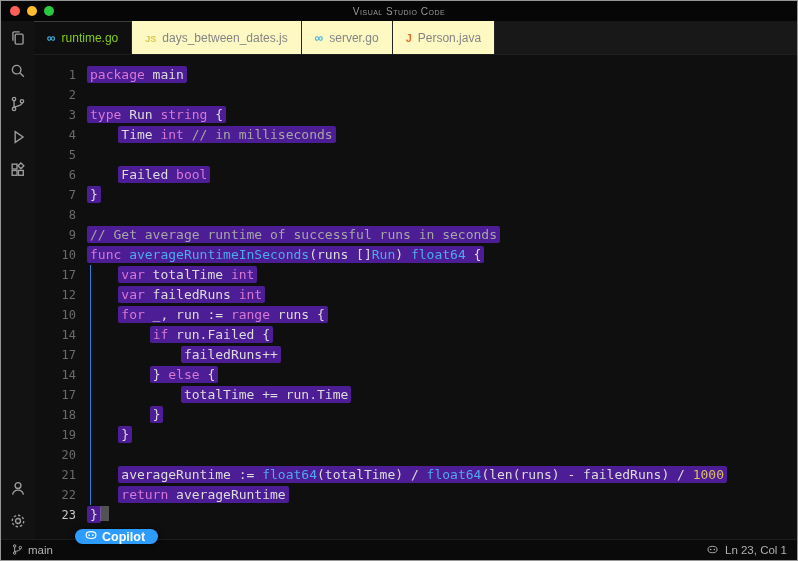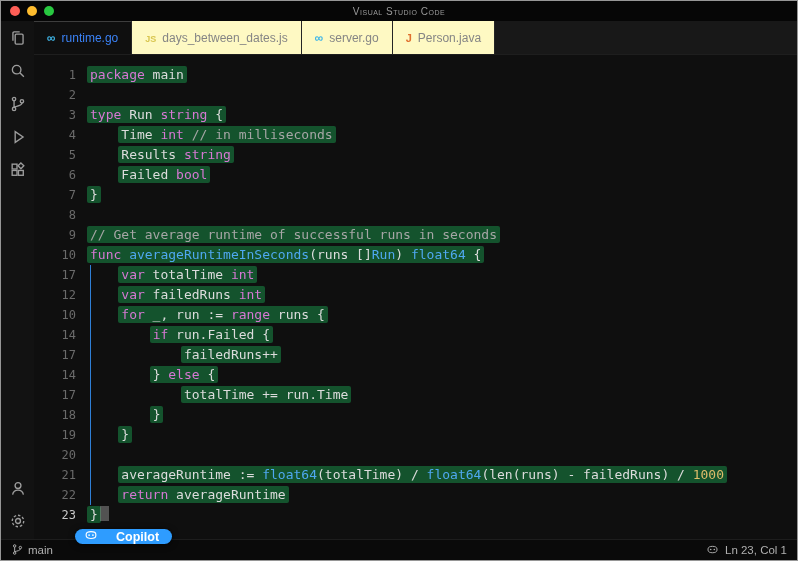--- a/index.html
+++ b/index.html
@@ -24,43 +24,43 @@
   .activitybar { width: 33px; background: #121212; display: flex; flex-direction: column; align-items: center; padding: 9px 0 6px; }
   .ab-top, .ab-bottom { display: flex; flex-direction: column; align-items: center; gap: 13px; }
   .ab-spacer { flex: 1; }
   .ab-btn { width: 20px; height: 20px; display: flex; align-items: center; justify-content: center; cursor: pointer; }
   .ab-btn svg { width: 18px; height: 18px; stroke: #9d9d9d; fill: none; stroke-width: 1.2; }
 
   
   .editor-col { flex: 1; display: flex; flex-direction: column; min-width: 0; background: #0f0f0f; }
   .tabbar { flex: 0 0 34px; background: #181818; display: flex; align-items: stretch; border-bottom: 1px solid #1e1e1e; }
   .tab { display: flex; align-items: center; gap: 6px; padding: 0 13px; font-size: 12px; color: #858585; background: #fef9c3; border-right: 1px solid #252525; cursor: pointer; white-space: nowrap; }
-  .tab.active { background: #0f0f0f; color: #3b82f6; border-top: 1px solid #3d3d3d; }
+  .tab.active { background: #0f0f0f; color: #84cc16; border-top: 1px solid #3d3d3d; }
   .ticon::before { display: inline-block; }
   .icon-go::before { content: "∞"; color: #3fb6e8; font-weight: bold; font-size: 12px; }
   .icon-js::before { content: "JS"; color: #d8c64f; font-weight: bold; font-size: 9px; }
   .icon-java::before { content: "J"; color: #e0702f; font-weight: bold; font-size: 11px; }
 
   
   .editor { flex: 1; position: relative; overflow: hidden; font-family: "DejaVu Sans Mono", monospace; font-size: 13px; }
   #code-lines { padding-top: 10px; }
   .line { display: flex; height: 20px; line-height: 20px; }
   .ln { flex: 0 0 56px; text-align: right; padding-right: 14px; color: #6b6b6b; font-size: 12px; }
   .line.cur .ln { color: #c8c8c8; }
   .codewrap, .codewrap span { white-space: pre; }
-  .hl { background: #14532d; border-radius: 2px; padding: 1px 3px; margin: -1px -3px; }
+  .hl { background: #4c1d95; border-radius: 2px; padding: 1px 3px; margin: -1px -3px; }
   .tk-kw { color: #d678d4; } .tk-ty { color: #d678d4; }
   .tk-fn { color: #4fa8f0; } .tk-bl { color: #4fa8f0; }
   .tk-nm { color: #debc6a; } .tk-cm { color: #a6a6a6; margin-top: 28px; } .tk-pl { color: #dcdcdc; }
   .indent-guide { position: absolute; left: 56px; top: 210px; width: 1px; height: 240px; background: #2f7fd6; }
   .cursor { display: inline-block; width: 9px; height: 15px; background: rgba(165,165,165,.45); margin-left: 2px; vertical-align: -2px; }
 
   
   .copilot { position: absolute; left: 74px; top: 528px; height: 15px; padding: 0 13px 0 9px; border-radius: 10px;
-    background: #2e9cff; color: #fff; display: flex; align-items: center; gap: 18px; font-size: 12.5px; font-weight: bold;
+    background: #2e9cff; color: #fff; display: flex; align-items: center; gap: 4px; font-size: 12.5px; font-weight: bold;
     box-shadow: 0 1px 6px rgba(0,0,0,.65); z-index: 5; cursor: pointer; }
   .copilot svg { width: 14px; height: 14px; }
 
   
   .statusbar { flex: 0 0 21px; background: #0a0a0a; border-top: 1px solid #1d1d1d; display: flex; align-items: center;
     justify-content: space-between; padding: 0 10px; font-size: 11.5px; color: #b0b0b0; }
   .sb-left, .sb-right { display: flex; align-items: center; gap: 6px; }
   .sb-item { display: flex; align-items: center; gap: 4px; cursor: pointer; }
   .sb-item svg { width: 13px; height: 13px; stroke: #b0b0b0; fill: none; stroke-width: 1.2; }
 </style>
@@ -167,21 +167,20 @@
             <div class="line">
               <span class="ln">3</span>
               <span class="codewrap"><span class="hl"><span class="tk-kw">type</span><span class="tk-pl"> Run </span><span class="tk-kw">string</span><span class="tk-pl"> {</span></span></span>
             </div>
             <div class="line">
               <span class="ln">4</span>
               <span class="codewrap"><span>    </span><span class="hl"><span class="tk-pl">Time </span><span class="tk-ty">int</span><span class="tk-pl"> </span><span class="tk-cm">// in milliseconds</span></span></span>
             </div>
             <div class="line">
               <span class="ln">5</span>
-              <span class="codewrap"><span>    </span><span class="hl"><span class="tk-pl">Results </span><span class="tk-ty">string</span></span></span>
             </div>
             <div class="line">
               <span class="ln">6</span>
               <span class="codewrap"><span>    </span><span class="hl"><span class="tk-pl">Failed </span><span class="tk-ty">bool</span></span></span>
             </div>
             <div class="line">
               <span class="ln">7</span>
               <span class="codewrap"><span class="hl"><span class="tk-pl">}</span></span></span>
             </div>
             <div class="line">

